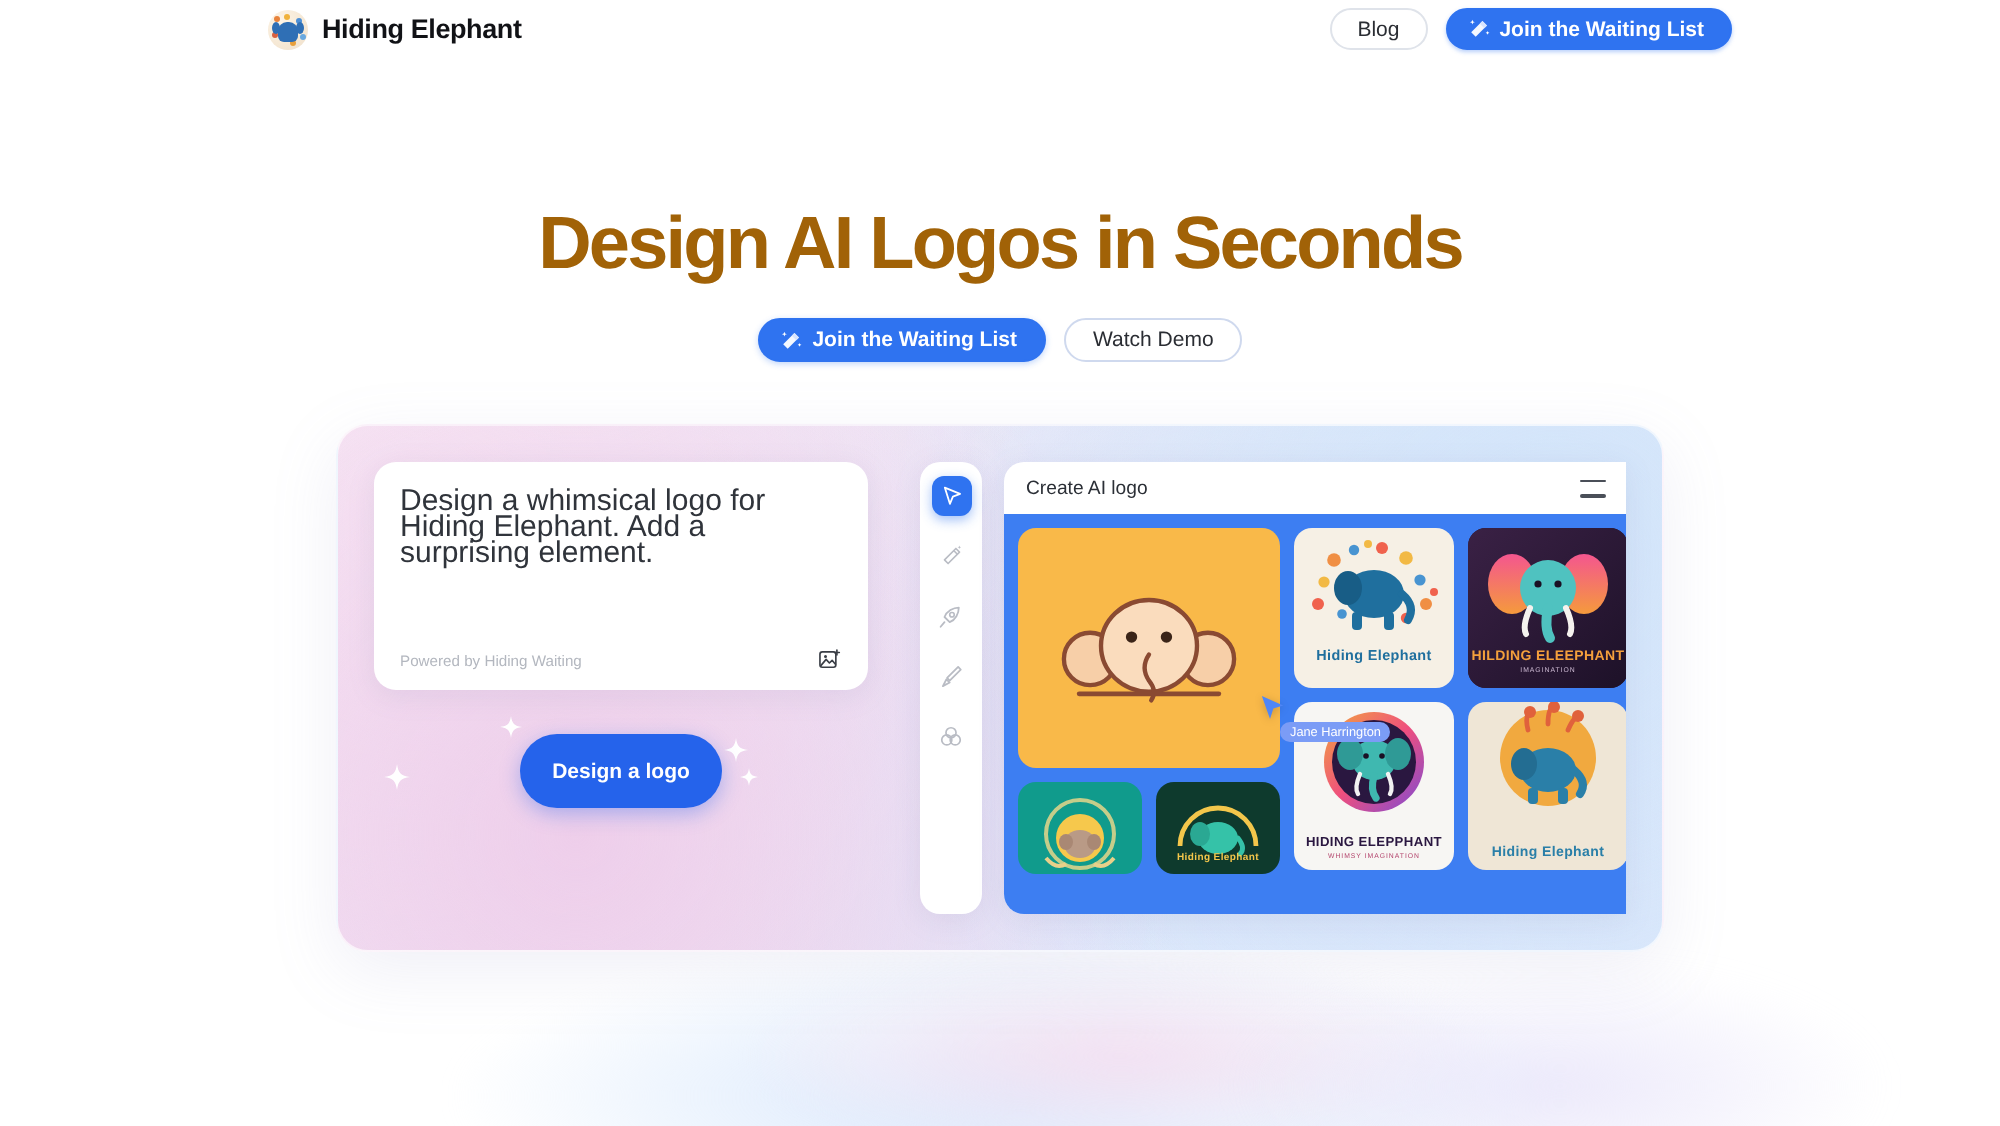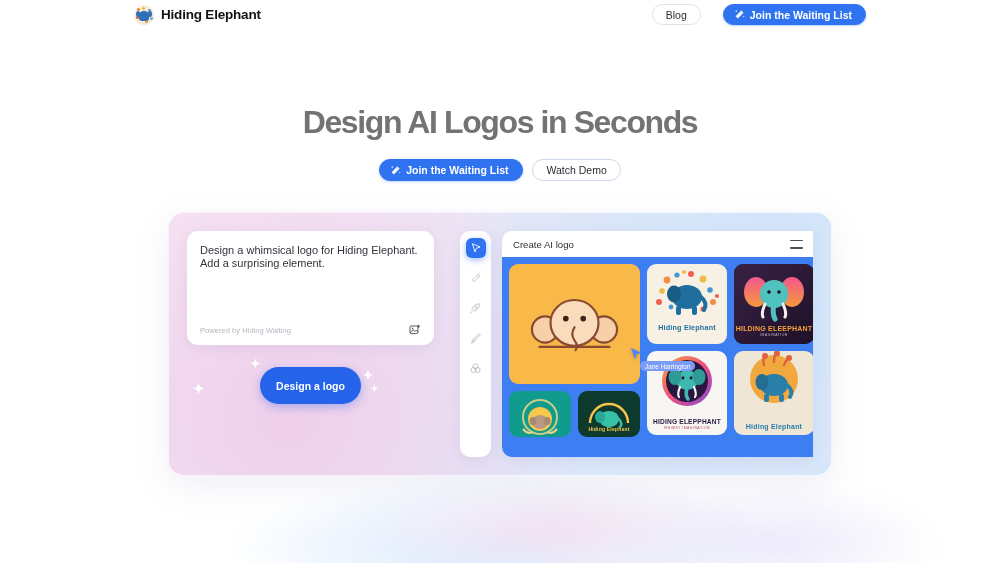--- a/index.html
+++ b/index.html
@@ -49,41 +49,41 @@
     position: absolute; left: 5px; top: 6px; width: 10px; height: 10px;
     background: #2f6fb5; border-radius: 45% 45% 30% 30%;
   }
   .brand-mark .ele:before, .brand-mark .ele:after {
     content: ""; position: absolute; top: 0px; width: 4px; height: 6px; background: #2f6fb5; border-radius: 50%;
   }
   .brand-mark .ele:before { left: -3px; }
   .brand-mark .ele:after { right: -3px; }
   .brand-name { font-size: 13.5px; font-weight: bold; color: #111216; letter-spacing: -0.2px; }
 
-  .hdr-actions { display: flex; align-items: center; gap: 22px; }
+  .hdr-actions { display: flex; align-items: center; gap: 9px; }
   .btn {
     display: inline-flex; align-items: center; justify-content: center; gap: 5px;
     border-radius: 999px; cursor: pointer; white-space: nowrap; user-select: none;
   }
   .btn-ghost {
     height: 21px; padding: 0 13px; font-size: 10.5px; color: #2a2d33;
     background: #fff; border: 1px solid #dfe3ea;
   }
   .btn-primary {
     height: 21px; padding: 0 13px 0 10px; font-size: 10.5px; font-weight: bold; color: #fff;
     background: #2f73f0; border: 1px solid #2f73f0;
     box-shadow: 0 1px 2px rgba(47,115,240,0.35);
   }
   .wand { width: 11px; height: 11px; flex: none; display: block; }
 
   
   .hero { position: absolute; top: 98px; left: 0; right: 0; text-align: center; z-index: 10; }
   .hero h1 {
-    font-size: 32px; line-height: 48px; font-weight: bold;
-    color: #737373; letter-spacing: -1.4px;
+    font-size: 37px; line-height: 48px; font-weight: bold;
+    color: #a16207; letter-spacing: -1.4px;
   }
   .hero .sub {
     margin-top: 7px; font-size: 11px; color: #6b7078; letter-spacing: 0.05px;
   }
   .hero .cta { margin-top: 13px; display: flex; align-items: center; justify-content: center; gap: 9px; }
   .btn-hero-primary {
     height: 22px; padding: 0 14px 0 10px; font-size: 10.5px; font-weight: bold; color: #fff;
     background: #2f73f0; border: 1px solid #2f73f0; box-shadow: 0 1px 3px rgba(47,115,240,0.3);
   }
   .btn-hero-ghost {
@@ -106,21 +106,21 @@
     display: flex; gap: 11px; z-index: 12; overflow: hidden;
   }
 
   
   .left-col { width: 262px; flex: none; position: relative; }
   .prompt-card {
     width: 247px; height: 114px; background: #fff; border-radius: 11px;
     box-shadow: 0 3px 14px rgba(120,120,170,0.13);
     padding: 13px 13px 9px 13px; display: flex; flex-direction: column;
   }
-  .prompt-text { font-size: 11px; line-height: 13px; color: #30343b; }
+  .prompt-text { font-size: 15px; line-height: 13px; color: #30343b; }
   .prompt-foot { margin-top: auto; display: flex; align-items: center; justify-content: space-between; }
   .prompt-foot .pb { font-size: 7.6px; color: #b3b7bf; }
   .img-icon { width: 12px; height: 12px; display: block; }
 
   .design-btn-wrap { position: relative; width: 247px; margin-top: 22px; display: flex; justify-content: center; }
   .design-btn {
     position: relative; background: #2563eb; color: #fff; font-size: 10.5px; font-weight: bold;
     height: 37px; padding: 0 16px; border-radius: 999px; display: inline-flex; align-items: center;
     box-shadow: 0 3px 10px rgba(37,99,235,0.35); cursor: pointer;
   }

